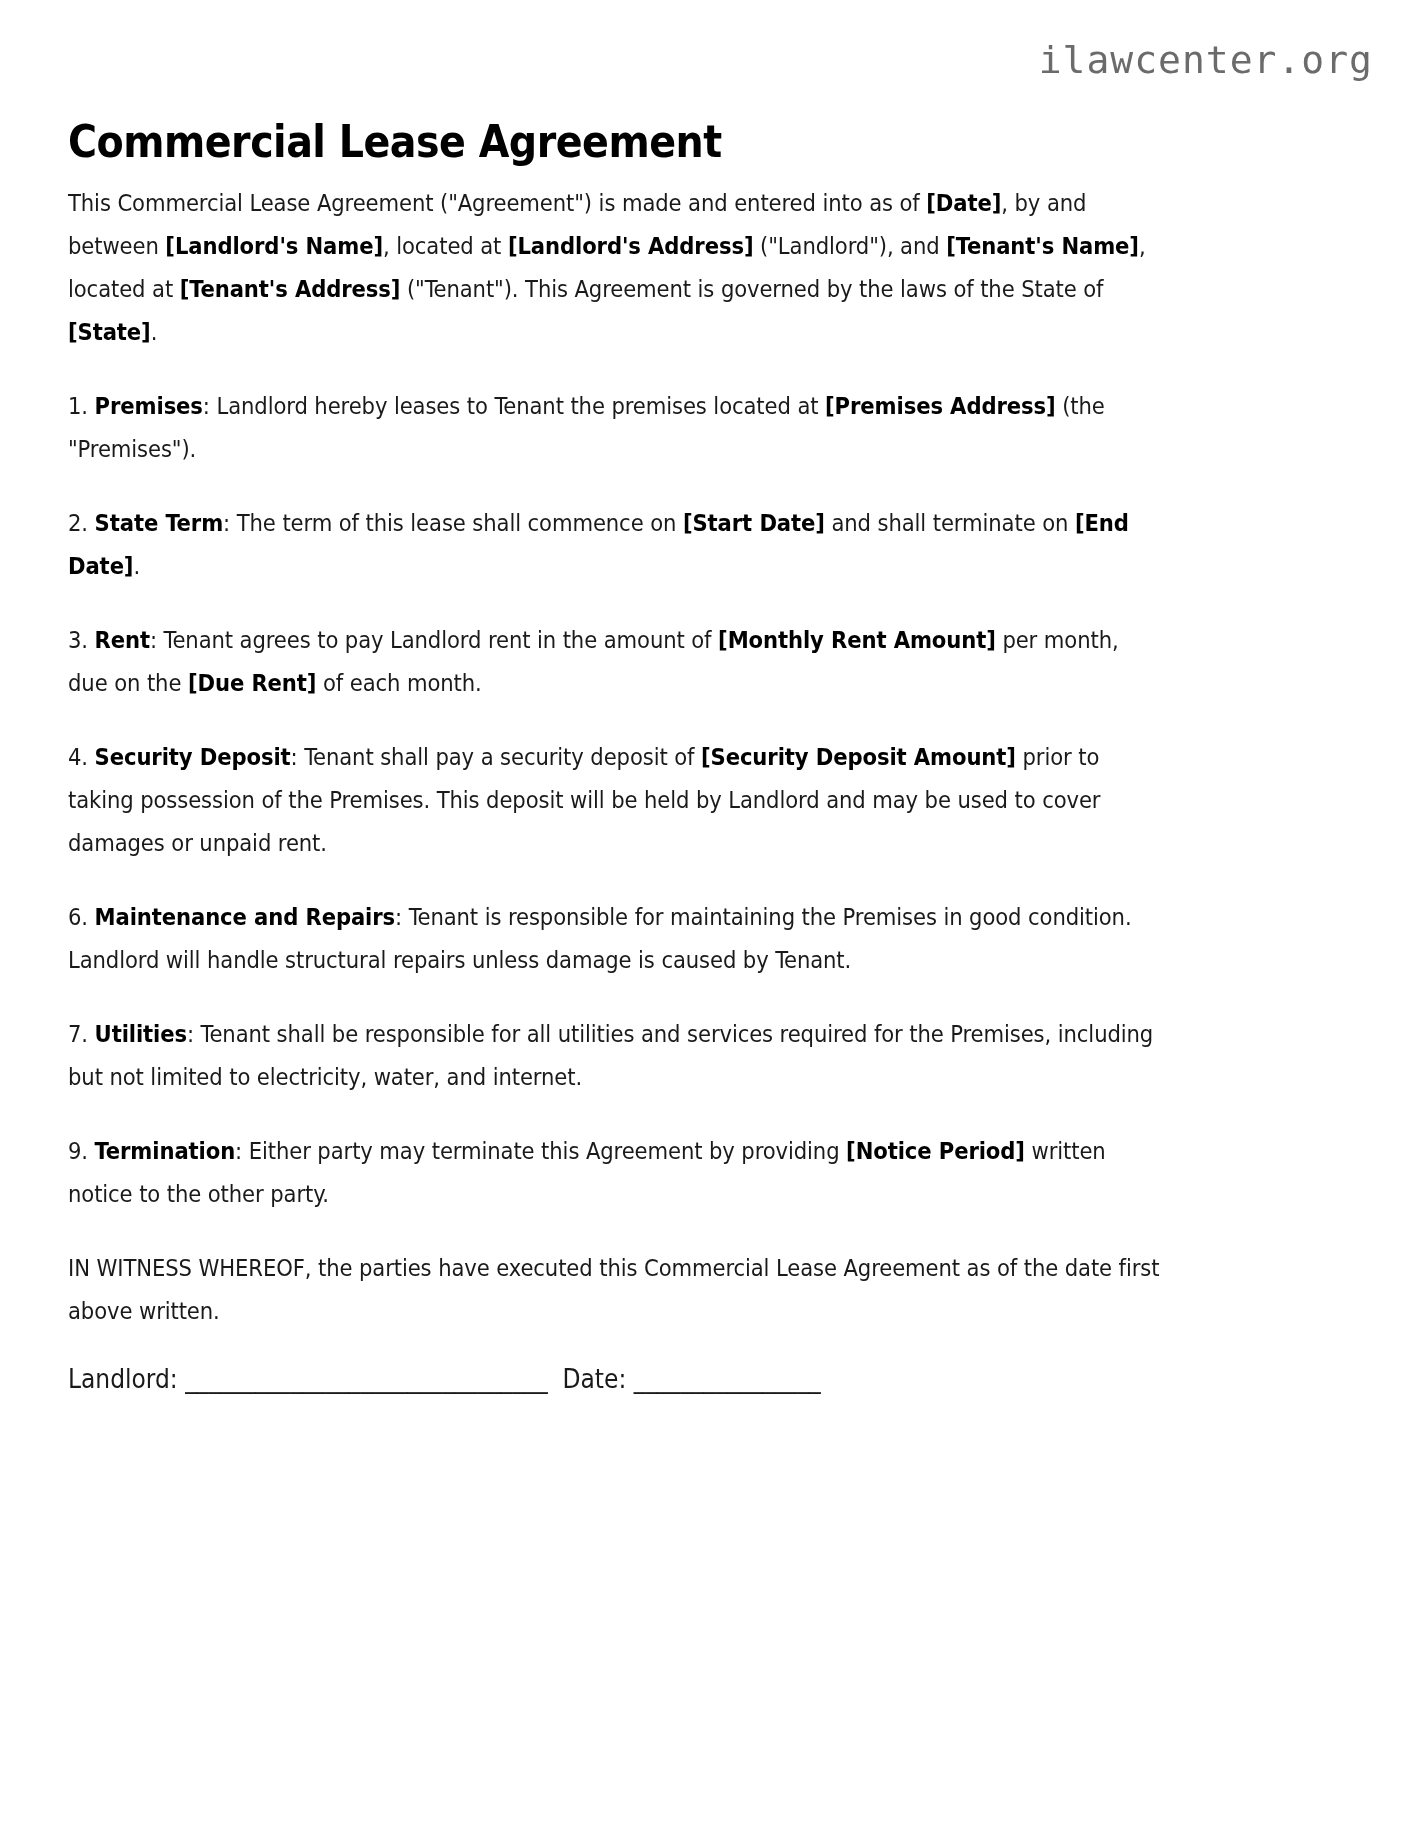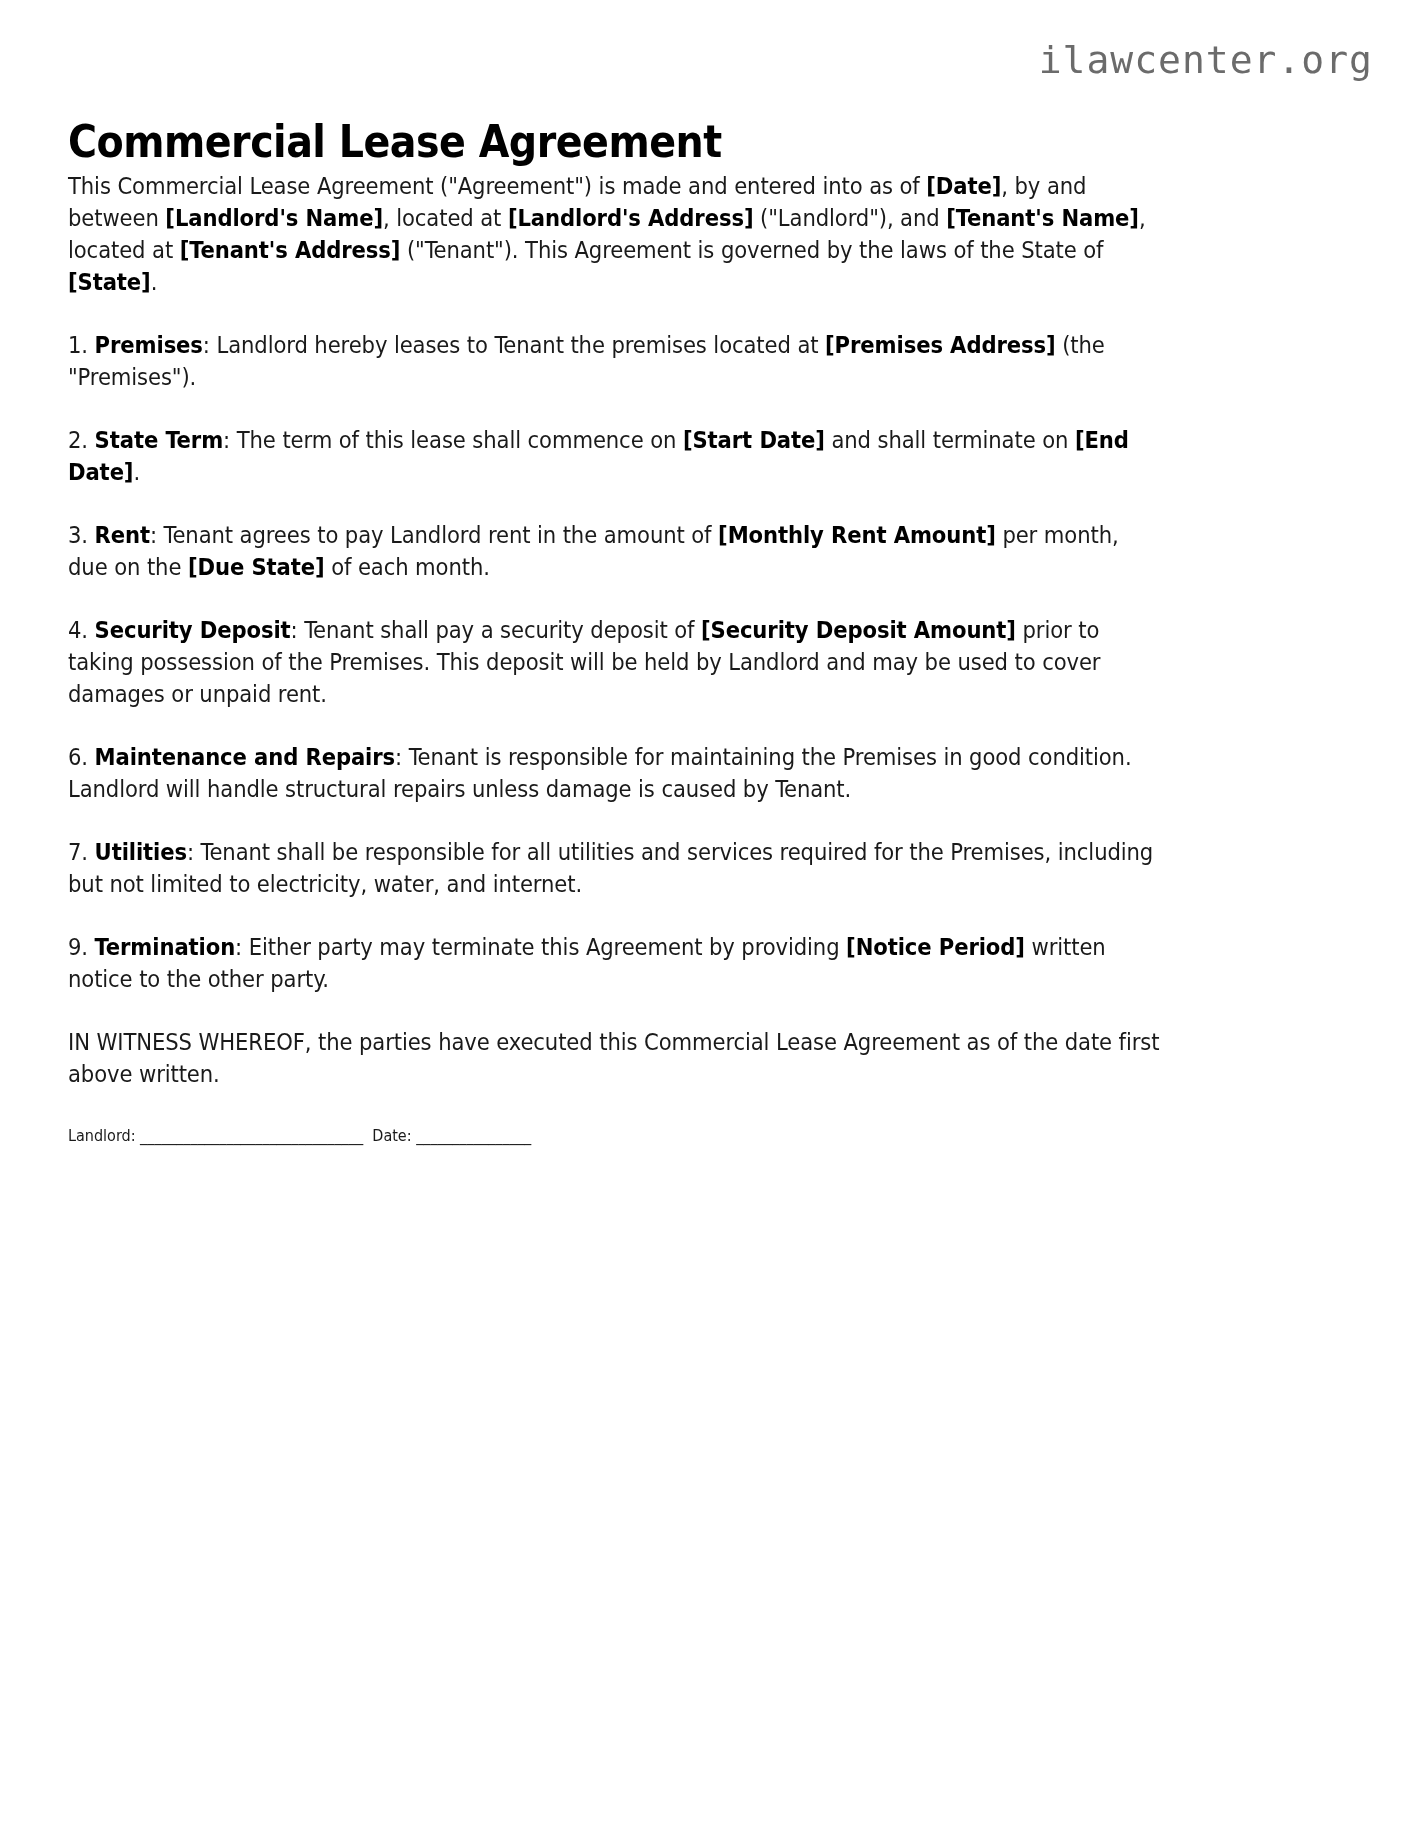--- a/index.html
+++ b/index.html
@@ -47,43 +47,43 @@
     font-stretch: condensed;
     white-space: nowrap;
   }
   .body-block {
     position: absolute;
     left: 68px;
     top: 170px;
     width: 1092px;
   }
   p.para {
-    margin: 0 0 31px 0;
+    margin: 12px 0 31px 0;
     font-family: "DejaVu Sans", sans-serif;
     font-stretch: condensed;
     font-size: 23.5px;
-    line-height: 32px;
+    line-height: 43px;
     color: #1a1a1a;
     text-align: left;
     letter-spacing: -0.1px;
     word-spacing: 0px;
   }
   p.para b,
   p.para strong {
     font-weight: bold;
     color: #000000;
   }
   .sig-block {
     margin-top: 16px;
   }
   p.sigline {
     margin: 0 0 42px 0;
     font-family: "DejaVu Sans", sans-serif;
     font-stretch: condensed;
-    font-size: 16px;
+    font-size: 26px;
     line-height: 30px;
     color: #1a1a1a;
     white-space: pre;
   }
 </style>
 </head>
 <body>
 
 <div class="page">
 
@@ -92,21 +92,21 @@
   <h1 class="doc-title">Commercial Lease Agreement</h1>
 
   <div class="body-block">
 
     <p class="para"><span>This Commercial Lease Agreement ("Agreement") is made and entered into as of </span><b>[Date]</b><span>, by and between </span><b>[Landlord's Name]</b><span>, located at </span><b>[Landlord's Address]</b><span> ("Landlord"), and </span><b>[Tenant's Name]</b><span>, located at </span><b>[Tenant's Address]</b><span> ("Tenant"). This Agreement is governed by the laws of the State of </span><b>[State]</b><span>.</span></p>
 
     <p class="para"><span>1.</span> <b>Premises</b><span>: Landlord hereby leases to Tenant the premises located at </span><b>[Premises Address]</b><span> (the "Premises").</span></p>
 
     <p class="para"><span>2.</span> <b>State Term</b><span>: The term of this lease shall commence on </span><b>[Start Date]</b><span> and shall terminate on </span><b>[End Date]</b><span>.</span></p>
 
-    <p class="para"><span>3.</span> <b>Rent</b><span>: Tenant agrees to pay Landlord rent in the amount of </span><b>[Monthly Rent Amount]</b><span> per month, due on the </span><b>[Due State]</b><span> of each month.</span></p>
+    <p class="para"><span>3.</span> <b>Rent</b><span>: Tenant agrees to pay Landlord rent in the amount of </span><b>[Monthly Rent Amount]</b><span> per month, due on the </span><b>[Due Rent]</b><span> of each month.</span></p>
 
     <p class="para"><span>4.</span> <b>Security Deposit</b><span>: Tenant shall pay a security deposit of </span><b>[Security Deposit Amount]</b><span> prior to taking possession of the Premises. This deposit will be held by Landlord and may be used to cover damages or unpaid rent.</span></p>
 
 
     <p class="para"><span>6.</span> <b>Maintenance and Repairs</b><span>: Tenant is responsible for maintaining the Premises in good condition. Landlord will handle structural repairs unless damage is caused by Tenant.</span></p>
 
     <p class="para"><span>7.</span> <b>Utilities</b><span>: Tenant shall be responsible for all utilities and services required for the Premises, including but not limited to electricity, water, and internet.</span></p>
 
 
     <p class="para"><span>9.</span> <b>Termination</b><span>: Either party may terminate this Agreement by providing </span><b>[Notice Period]</b><span> written notice to the other party.</span></p>

